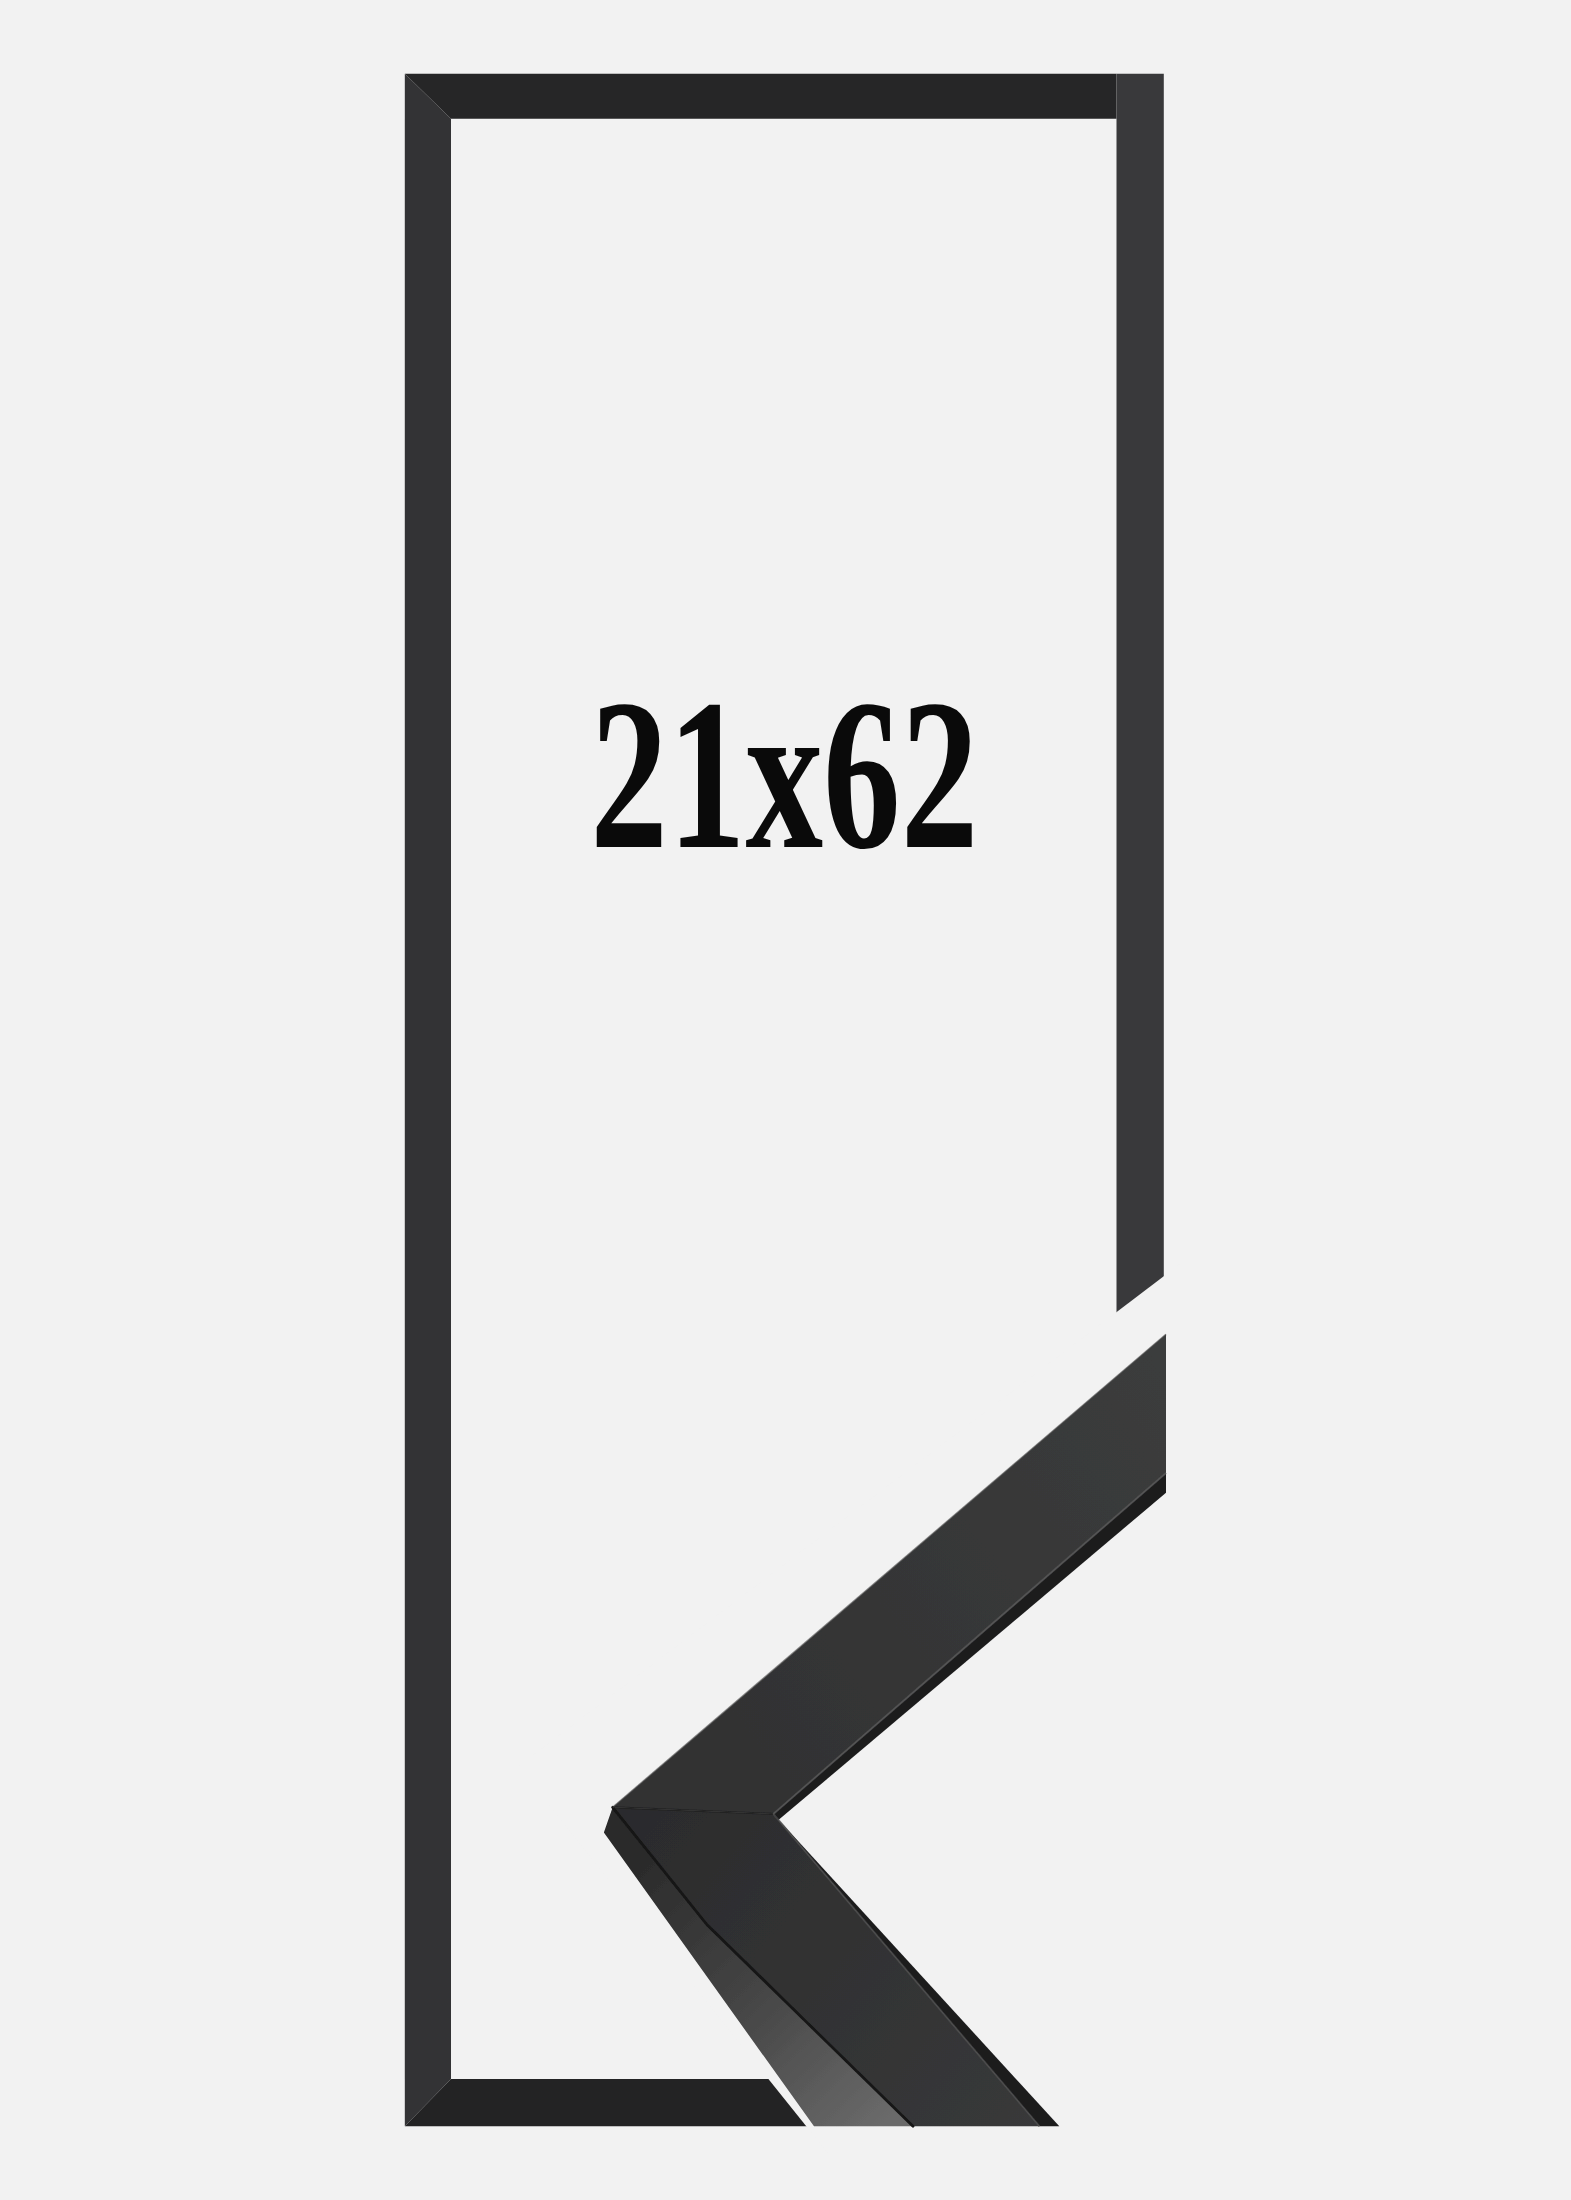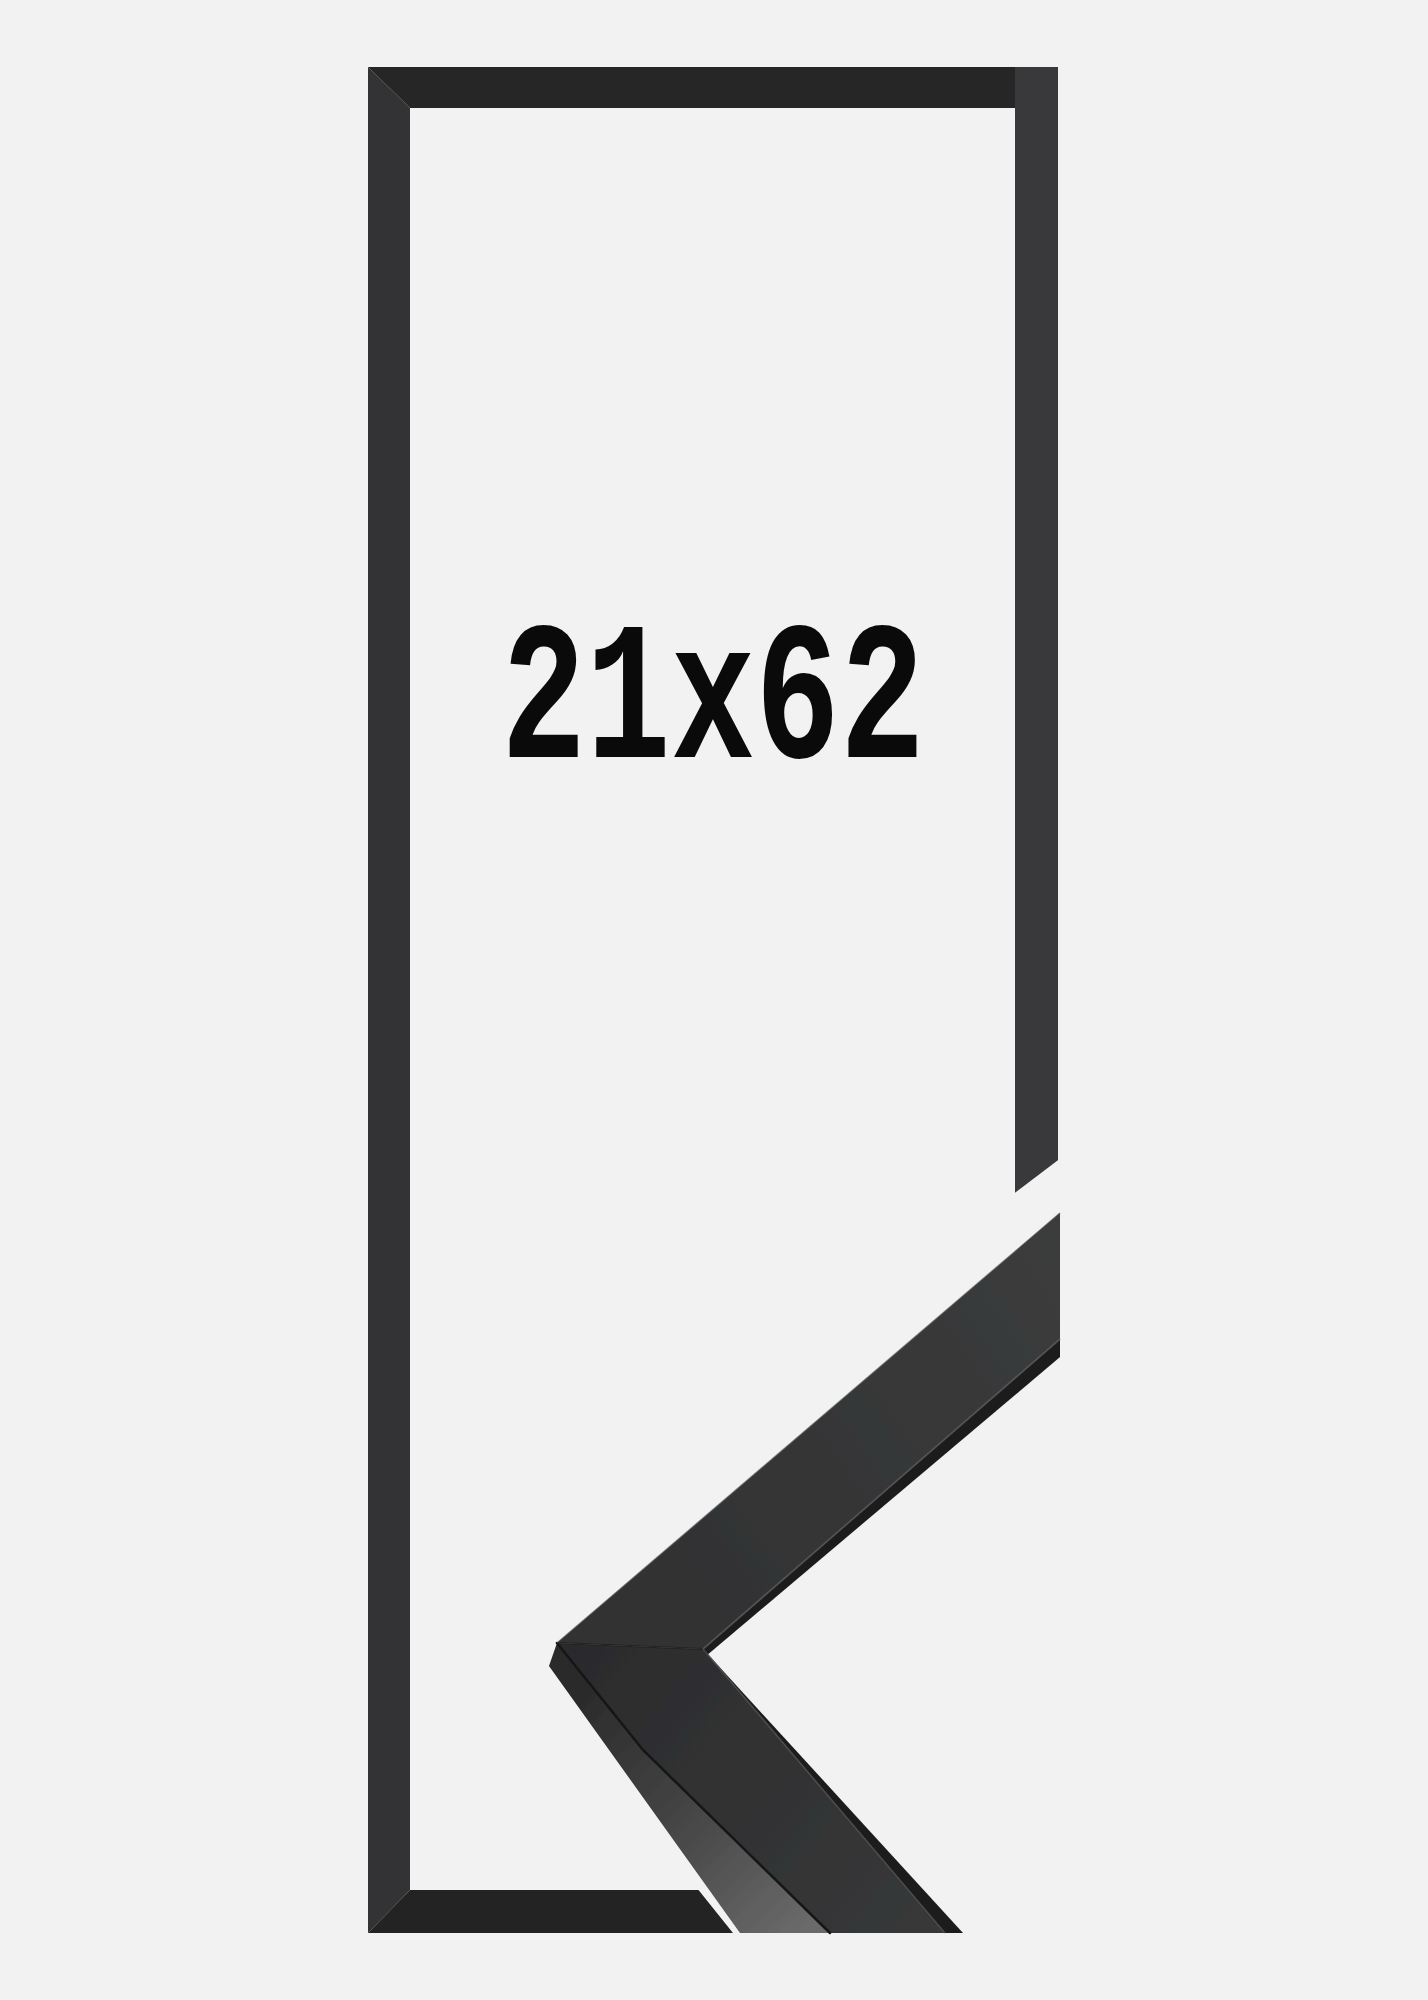--- a/index.html
+++ b/index.html
@@ -6,21 +6,21 @@
     --background:#f2f2f2;
     --frame-dark:#2b2b2c;
     --label-text:#0a0a0a;
   }
   html,body{margin:0;padding:0;background:var(--background);}
   .canvas{
     position:relative;
     width:1428px;height:2000px;
     background:var(--background);
     overflow:hidden;
-    font-family:Liberation Mono, monospace;
+    font-family:Liberation Serif, serif;
   }
   .frame-svg{position:absolute;left:0;top:0;width:1428px;height:2000px;display:block;}
   .bar-left{fill:#333335;}
   .bar-top{fill:#262627;}
   .bar-right{fill:#39393b;}
   .bar-bottom{fill:#232324;}
   .cutout{fill:var(--background);}
   .upper-lip,.lower-lip{fill:#1c1c1d;}
   .seam-dark{stroke:#161616;stroke-width:2.5;fill:none;stroke-linecap:round;}
   .seam-miter{stroke:#1d1d1d;stroke-width:2;opacity:.65;fill:none;}

